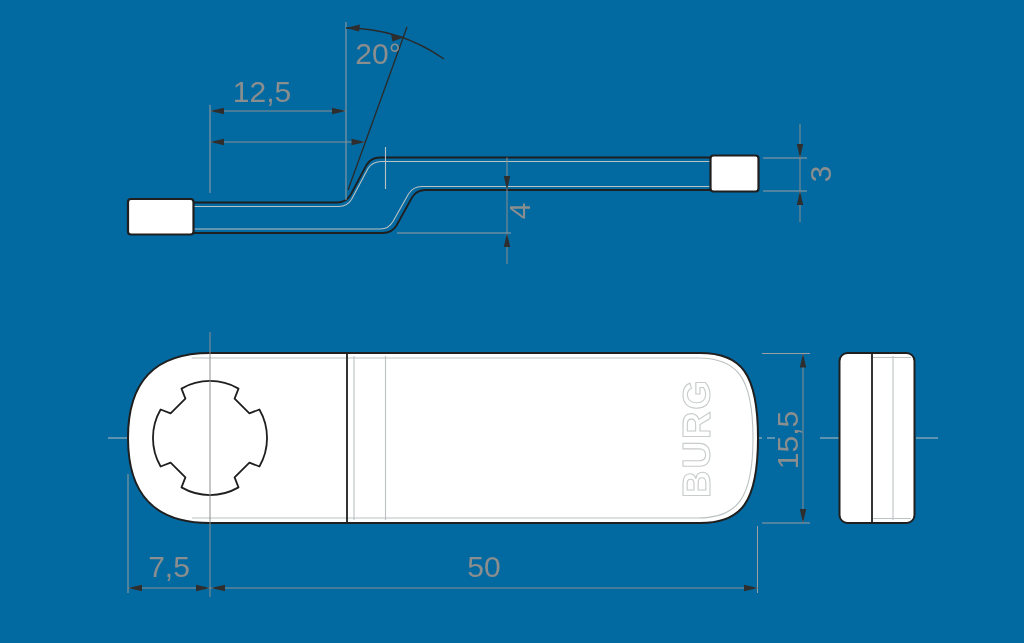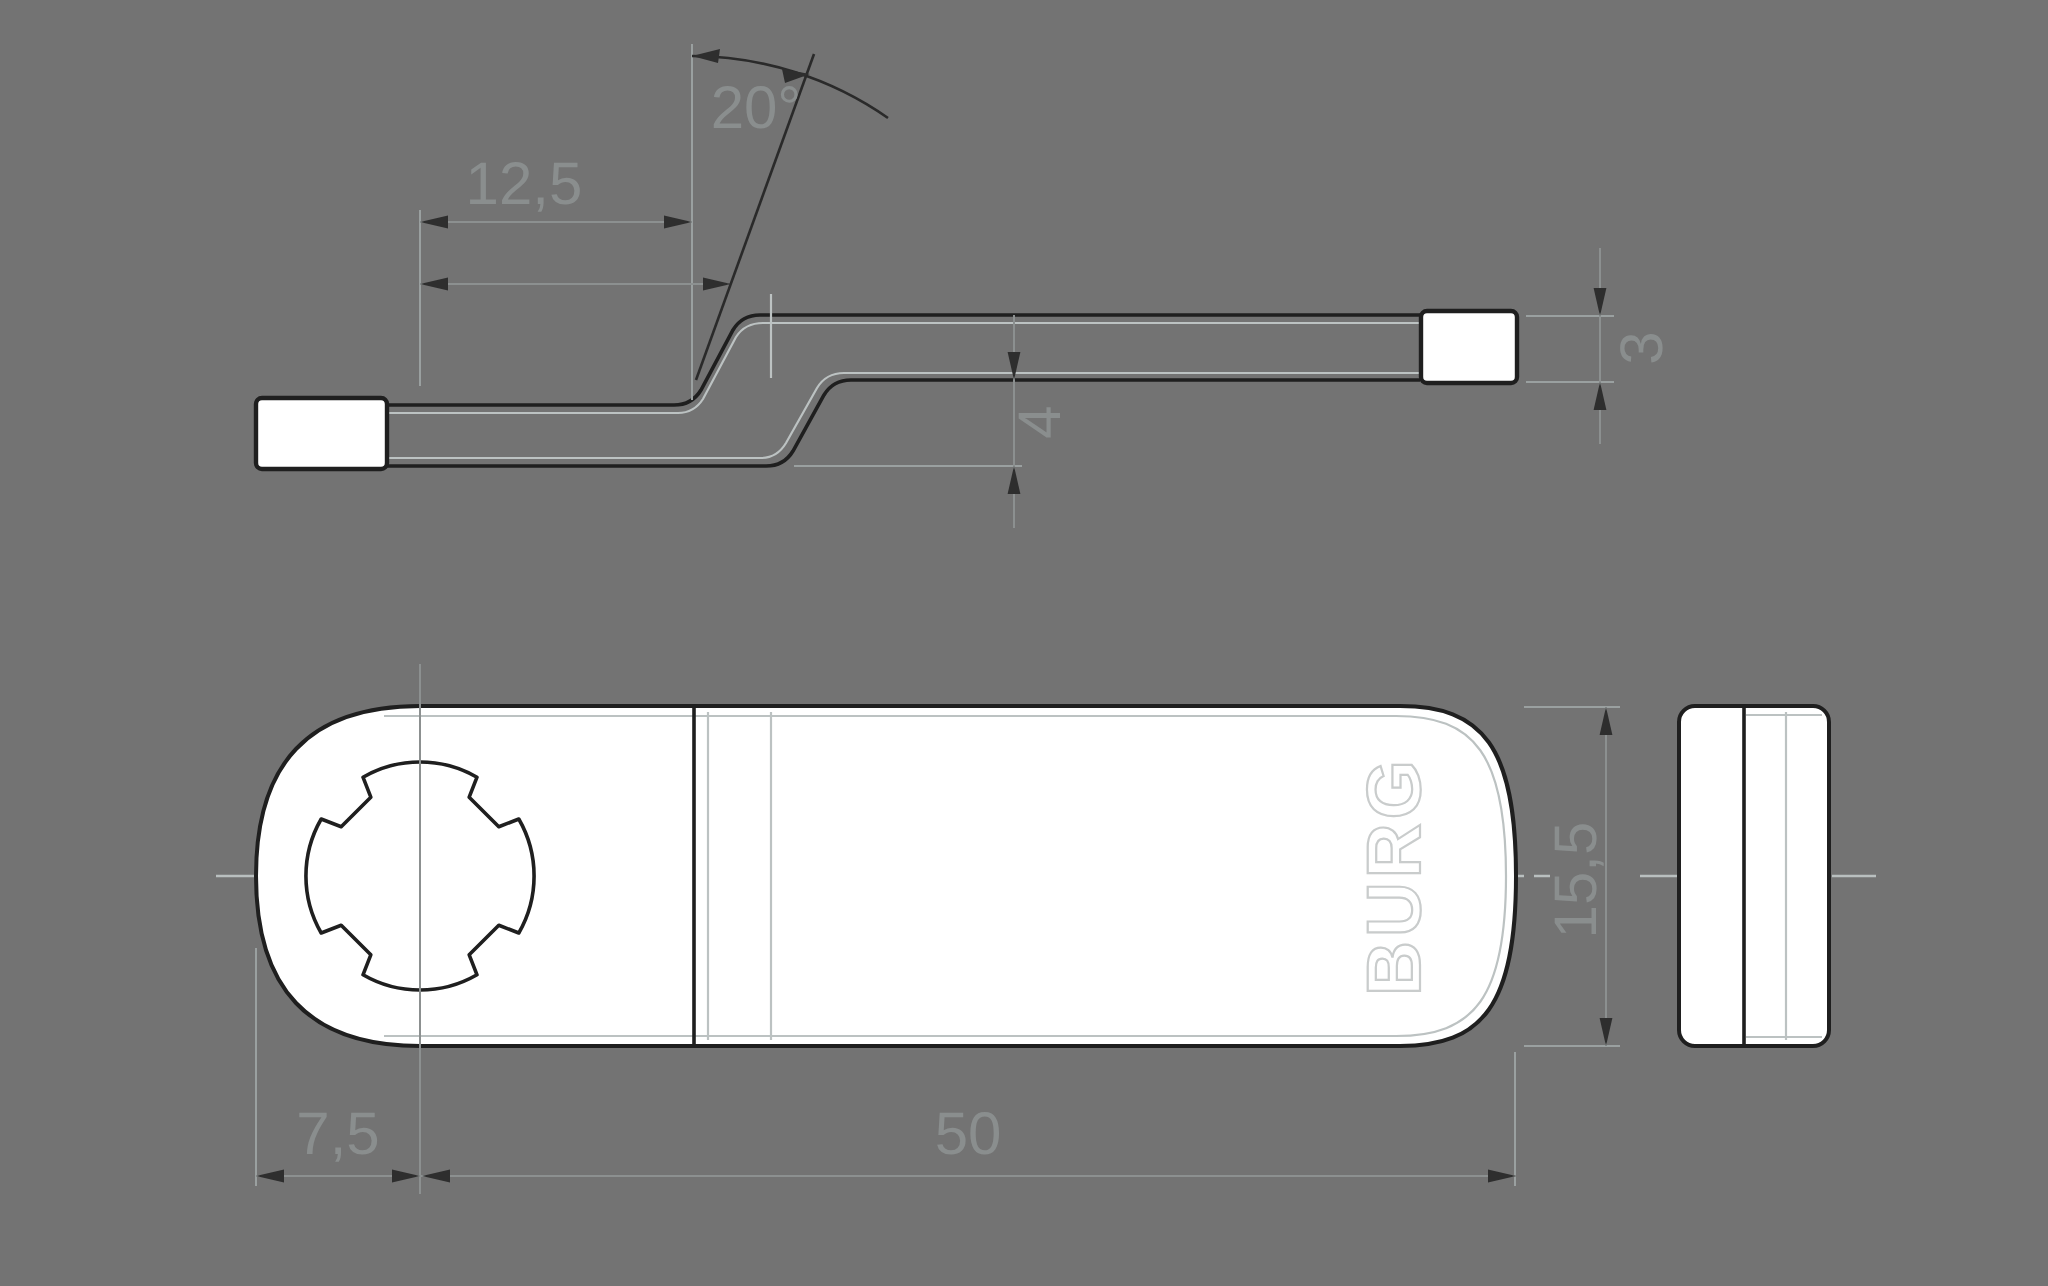--- a/index.html
+++ b/index.html
@@ -1,16 +1,16 @@
 <!DOCTYPE html>
 <html><head>
 <meta charset="utf-8">
 <style>
   html,body{margin:0;padding:0;background:#ffffff;}
-  .canvas{position:relative;width:1024px;height:643px;background:#737373;overflow:hidden;
+  .canvas{position:relative;width:1024px;height:643px;background:#0369a1;overflow:hidden;
           font-family:"Liberation Sans", sans-serif;}
   svg{position:absolute;left:0;top:0;}
   .edge-dark{stroke:#1f1f1f;stroke-width:1.8;fill:none;}
   .edge-heavy{stroke:#1f1f1f;stroke-width:2.2;fill:#ffffff;}
   .edge-light{stroke:#bcc2c2;stroke-width:1.1;fill:none;}
   .dim-line{stroke:#8c9090;stroke-width:1;fill:none;}
   .ext-line{stroke:#9aa0a0;stroke-width:1;fill:none;}
   .center-line{stroke:#b9bfbf;stroke-width:1.2;fill:none;stroke-dasharray:30 5 8 5;}
   .angle-line{stroke:#2a2a2a;stroke-width:1.3;fill:none;}
   .arrow{fill:#2e2e2e;stroke:none;}

